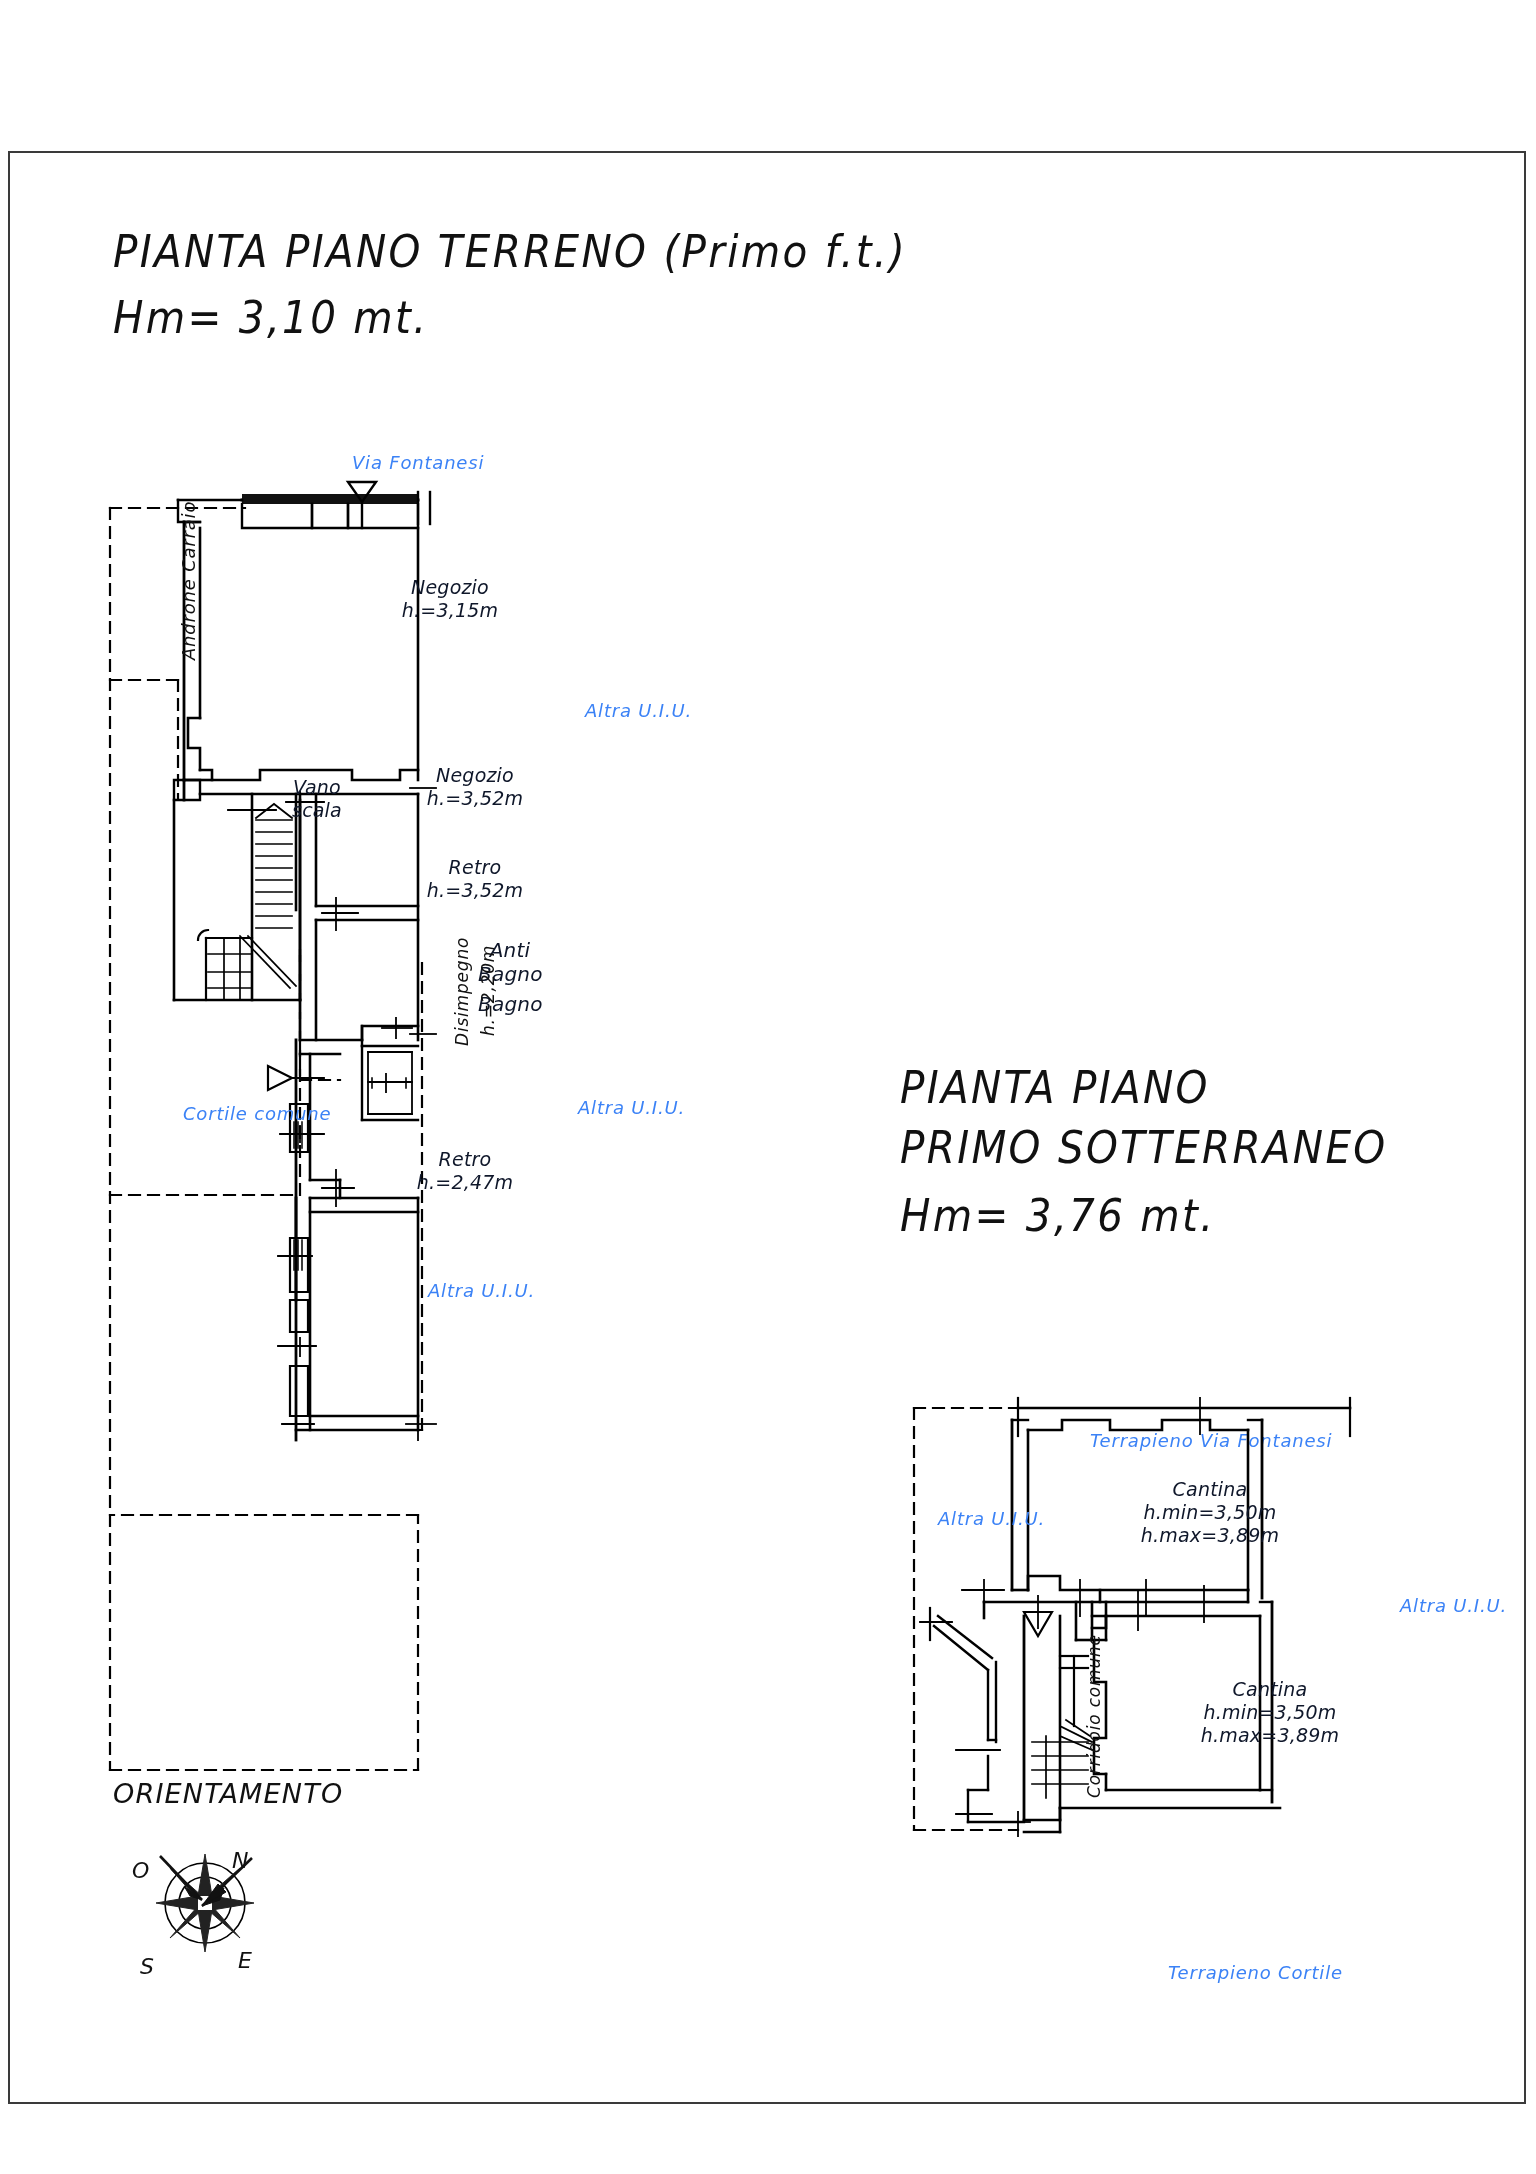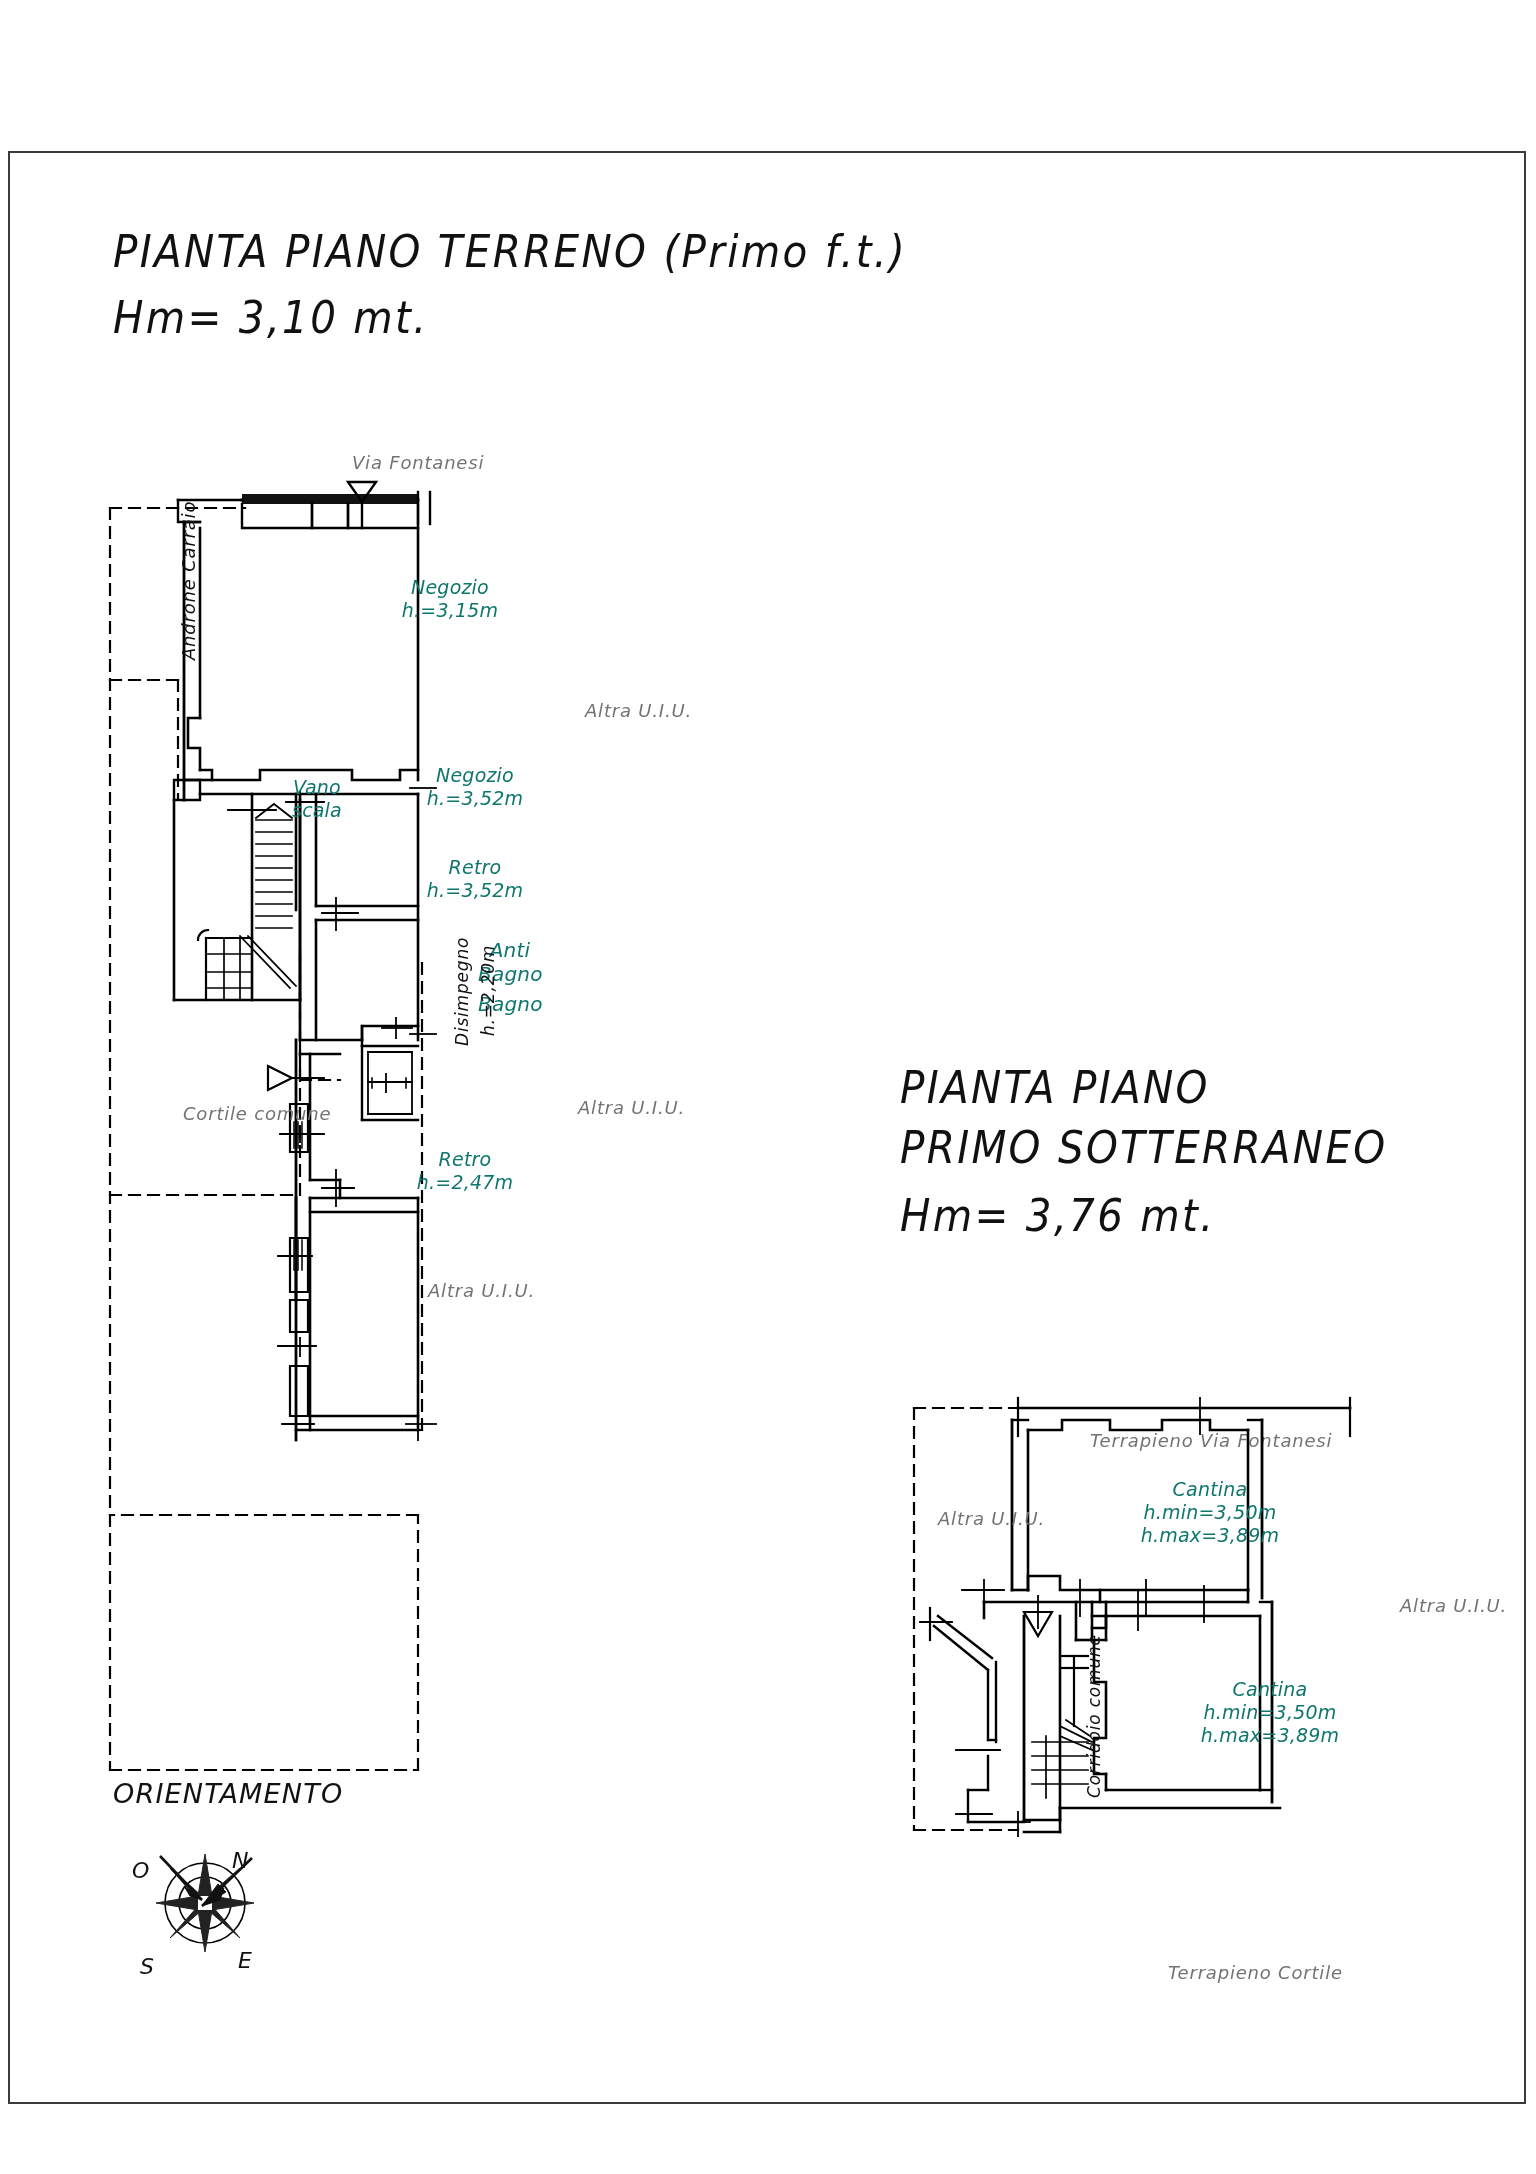--- a/index.html
+++ b/index.html
@@ -37,33 +37,33 @@
     white-space: nowrap;
     transform: scaleX(0.92);
     transform-origin: left center;
   }
   .t-main { font-size: 44px; line-height: 1.35; }
   .room-label {
     position: absolute;
     font-family: "DejaVu Sans", sans-serif;
     font-style: italic;
     font-size: 19px;
-    color: #0f766e;
+    color: #0f172a;
     white-space: nowrap;
     text-align: center;
     line-height: 1.22;
     letter-spacing: 0.2px;
   }
   .room-label.xs { font-size: 20px; }
   .street-label {
     position: absolute;
     font-family: "DejaVu Sans", sans-serif;
     font-style: italic;
     font-size: 18px;
-    color: #737373;
+    color: #3b82f6;
     white-space: nowrap;
     letter-spacing: 0.8px;
   }
   .vert-label {
     position: absolute;
     font-family: "DejaVu Sans", sans-serif;
     font-style: italic;
     font-size: 18px;
     color: #111;
     white-space: nowrap;

